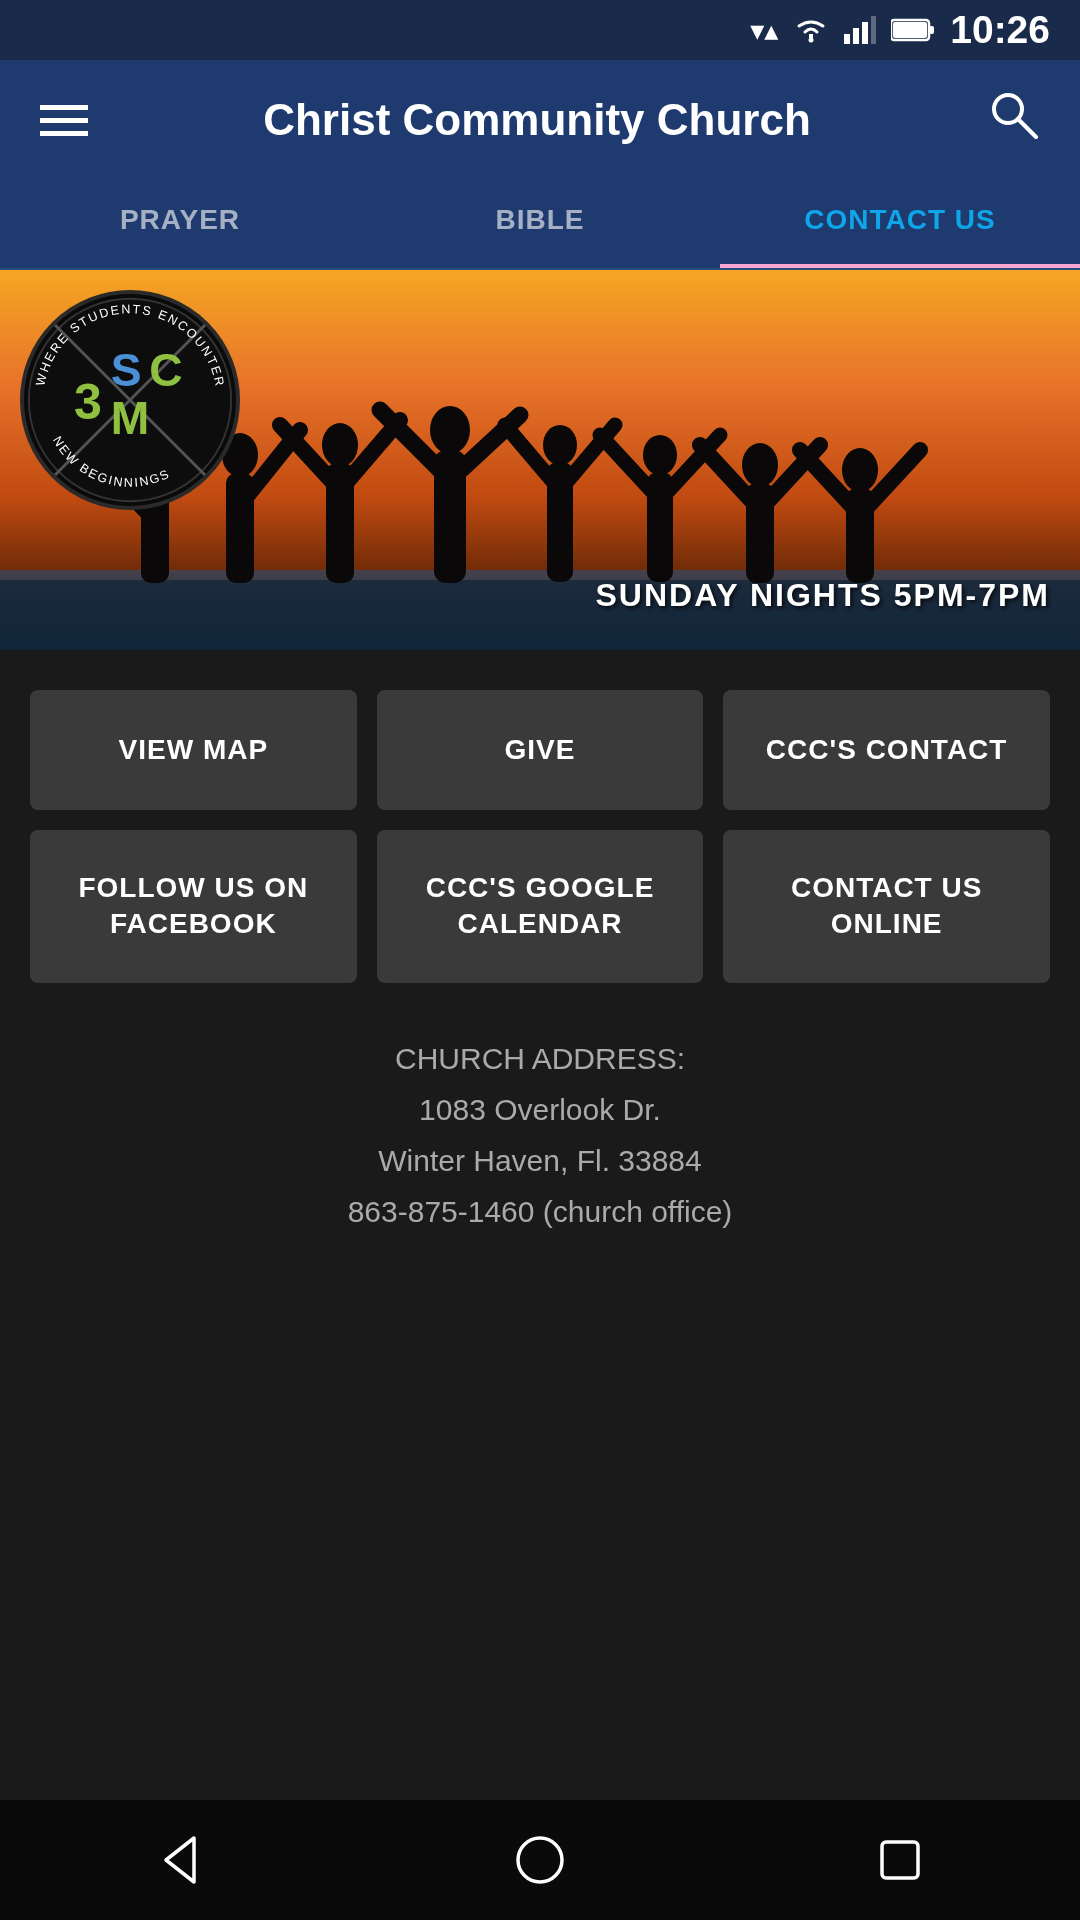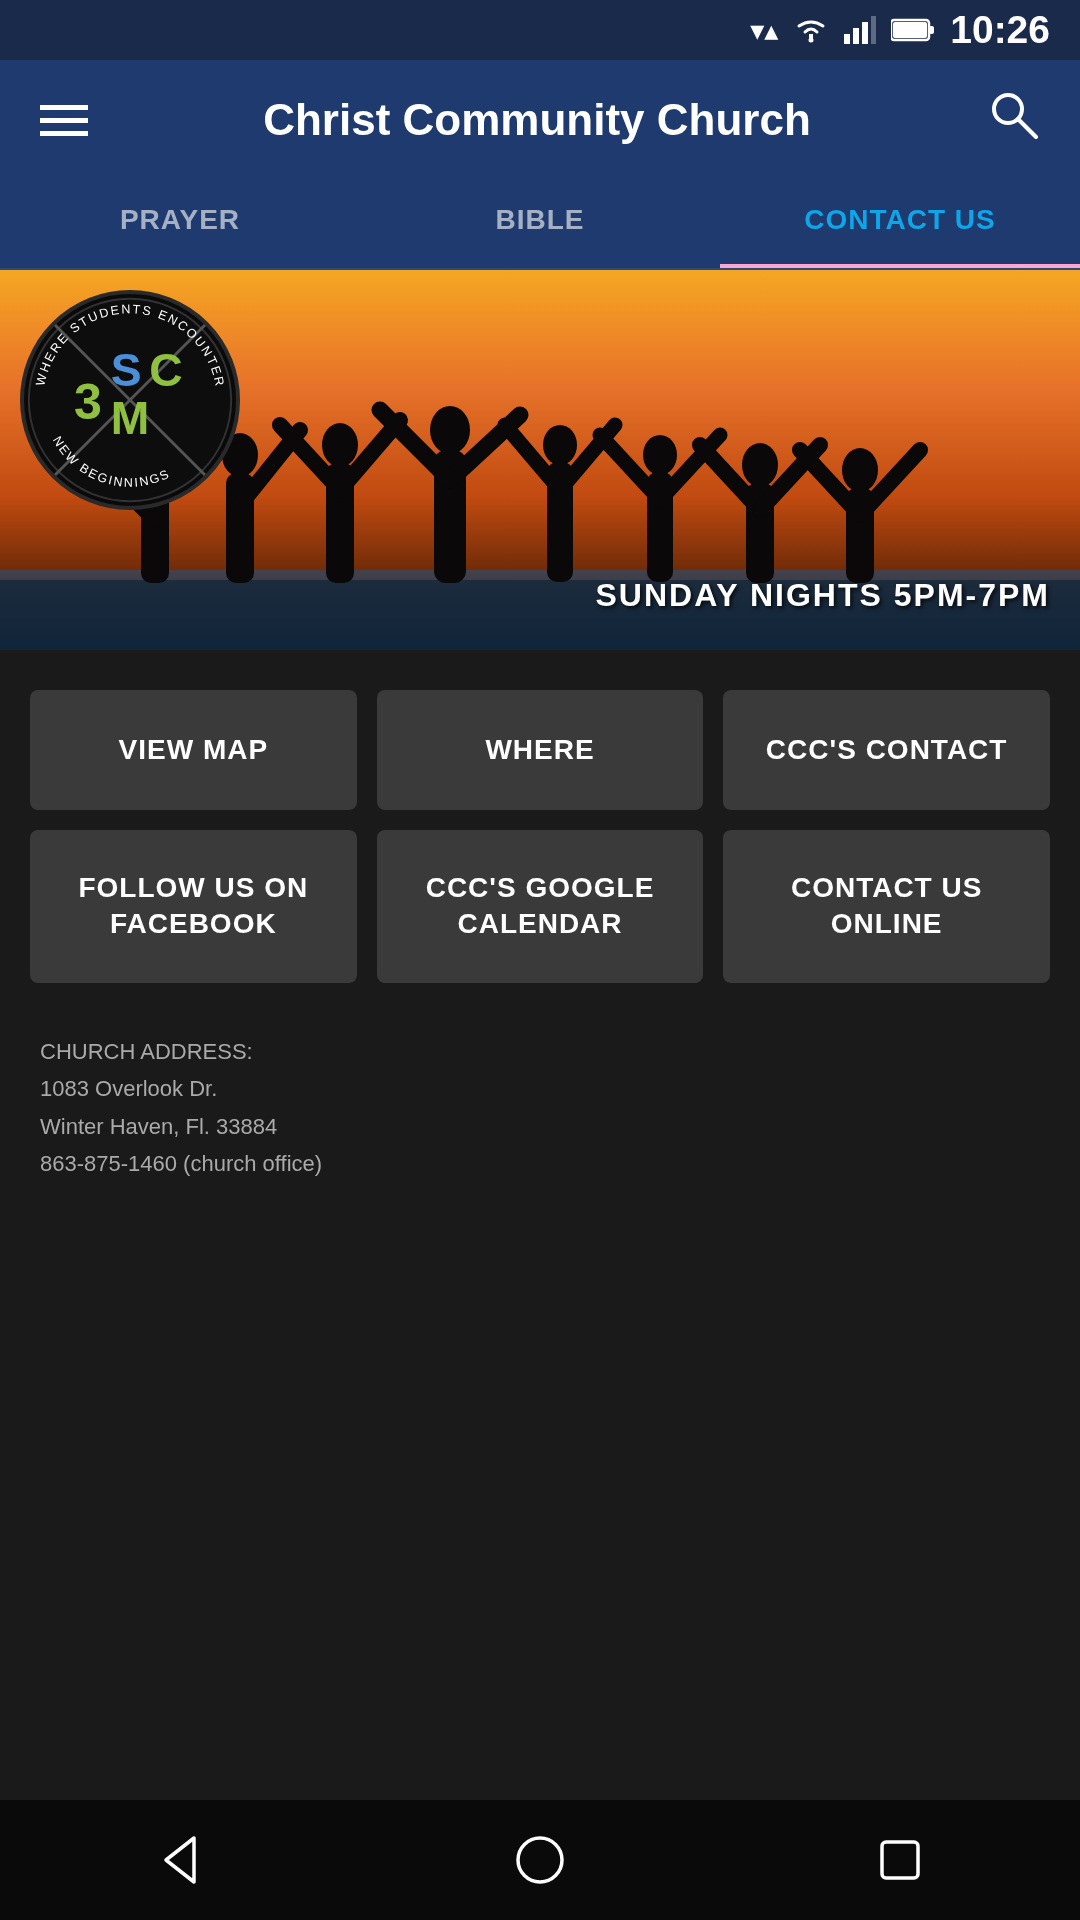--- a/index.html
+++ b/index.html
@@ -172,22 +172,23 @@
       justify-content: center;
     }
 
     
     .address-section {
       padding: 0 10px;
     }
 
     .address-section p {
       color: #aaaaaa;
-      font-size: 22px;
+      font-size: 30px;
       line-height: 1.7;
+      text-align: center;
     }
 
     
     .bottom-nav {
       position: absolute;
       bottom: 0;
       width: 100%;
       height: 120px;
       background: #0a0a0a;
       display: flex;
@@ -342,21 +343,21 @@
         <textPath href="#botArc" startOffset="15%">NEW BEGINNINGS</textPath>
       </text>
     </svg>
   </div>
 </div>
 
 <div class="content-area">
 
   <div class="button-grid">
     <button class="action-btn">VIEW MAP</button>
-    <button class="action-btn">WHERE</button>
+    <button class="action-btn">GIVE</button>
     <button class="action-btn">CCC'S CONTACT</button>
     <button class="action-btn">
       <span style="white-space:pre-line;">FOLLOW US ON
 FACEBOOK</span>
     </button>
     <button class="action-btn">
       <span style="white-space:pre-line;">CCC'S GOOGLE
 CALENDAR</span>
     </button>
     <button class="action-btn">CONTACT US ONLINE</button>

